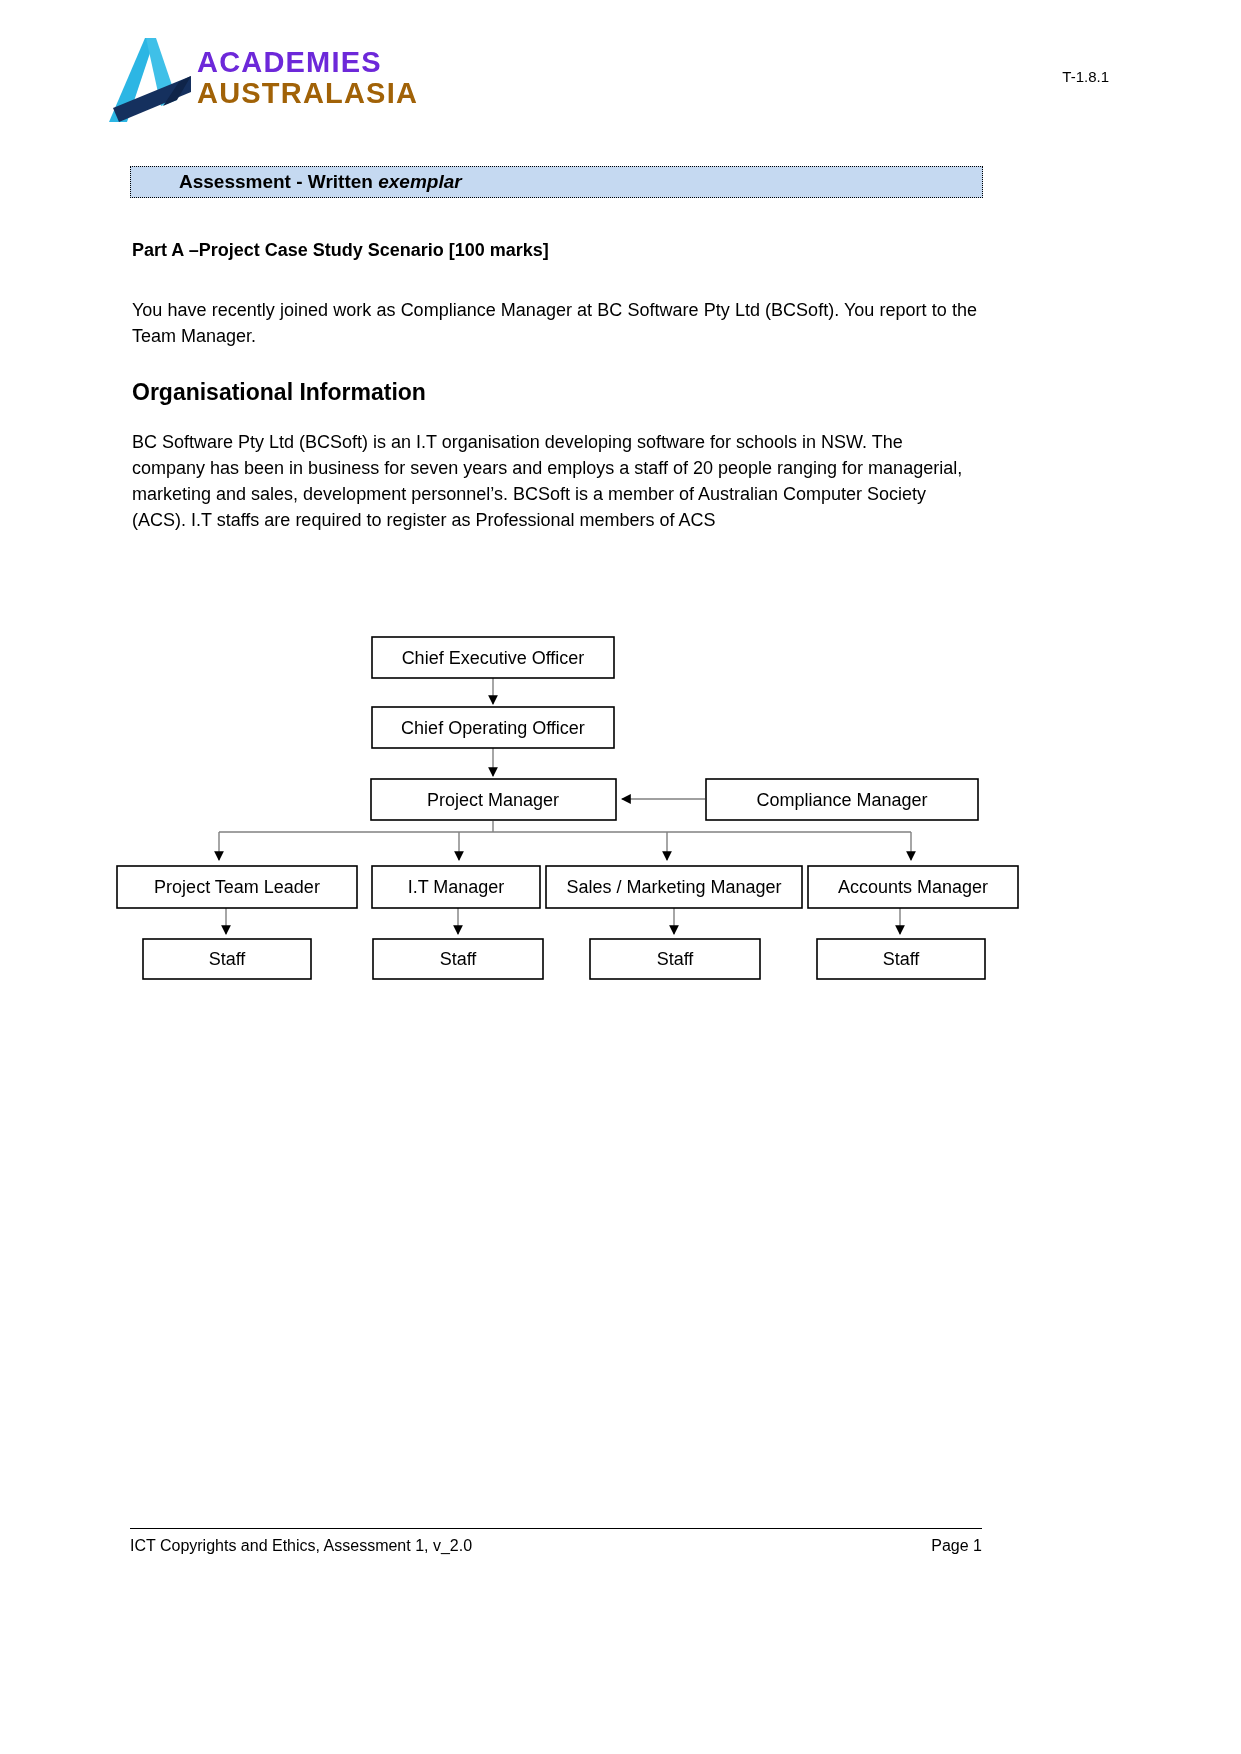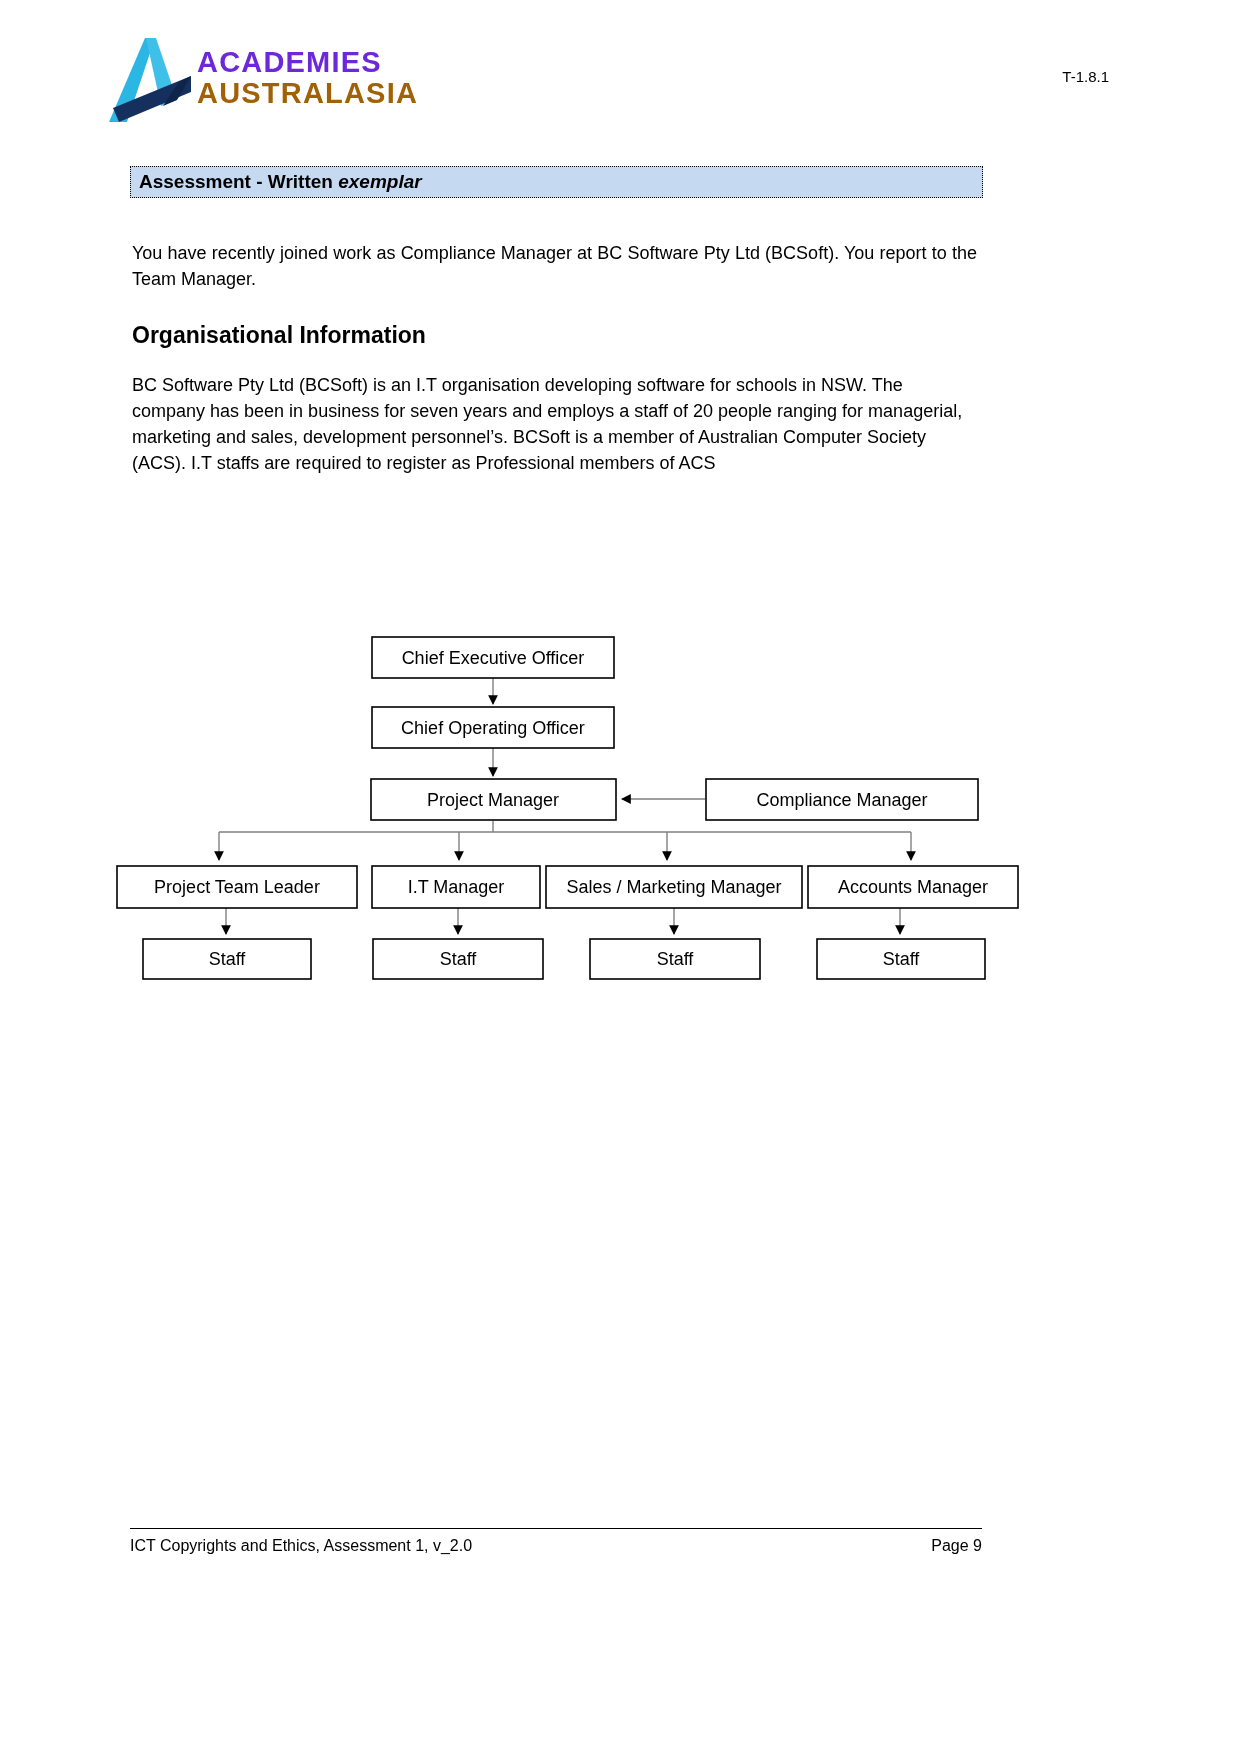--- a/index.html
+++ b/index.html
@@ -78,20 +78,21 @@
     border: 1px dotted #000000;
     box-sizing: border-box;
     display: flex;
     align-items: center;
   }
   .title-bar-text {
     font-size: 19px;
     font-weight: bold;
     padding-left: 8px;
     white-space: nowrap;
+    margin-left: 40px;
   }
   .title-bar-text em {
     font-style: italic;
     font-weight: bold;
   }
 
   
   .content {
     position: absolute;
     left: 132px;
@@ -193,20 +194,21 @@
 
   <div class="doc-code">T-1.8.1</div>
 </div>
 
 <div class="title-bar">
   <div class="title-bar-text"><span>Assessment - Written </span><em>exemplar</em></div>
 </div>
 
 <div class="content">
 
+  <div class="part-heading">Part A –Project Case Study Scenario [100 marks]</div>
 
 
   <p class="body-text">You have recently joined work as Compliance Manager at BC Software Pty Ltd (BCSoft). You report to the Team Manager.</p>
 
   <h2 class="section-heading">Organisational Information</h2>
 
   <p class="body-text left">BC Software Pty Ltd (BCSoft) is an I.T organisation developing software for schools in NSW. The company has been in business for seven years and employs a staff of 20 people ranging for managerial, marketing and sales, development personnel’s. BCSoft is a member of Australian Computer Society (ACS). I.T staffs are required to register as Professional members of ACS</p>
 
 </div>
 
@@ -294,15 +296,15 @@
       <text class="node-label" x="901" y="340">Staff</text>
     </g>
 
   </svg>
 </div>
 
 <div class="footer">
   <div class="footer-rule"></div>
   <div class="footer-row">
     <span>ICT Copyrights and Ethics, Assessment 1, v_2.0</span>
-    <span>Page 9</span>
+    <span>Page 1</span>
   </div>
 </div>
 
 </body></html>

